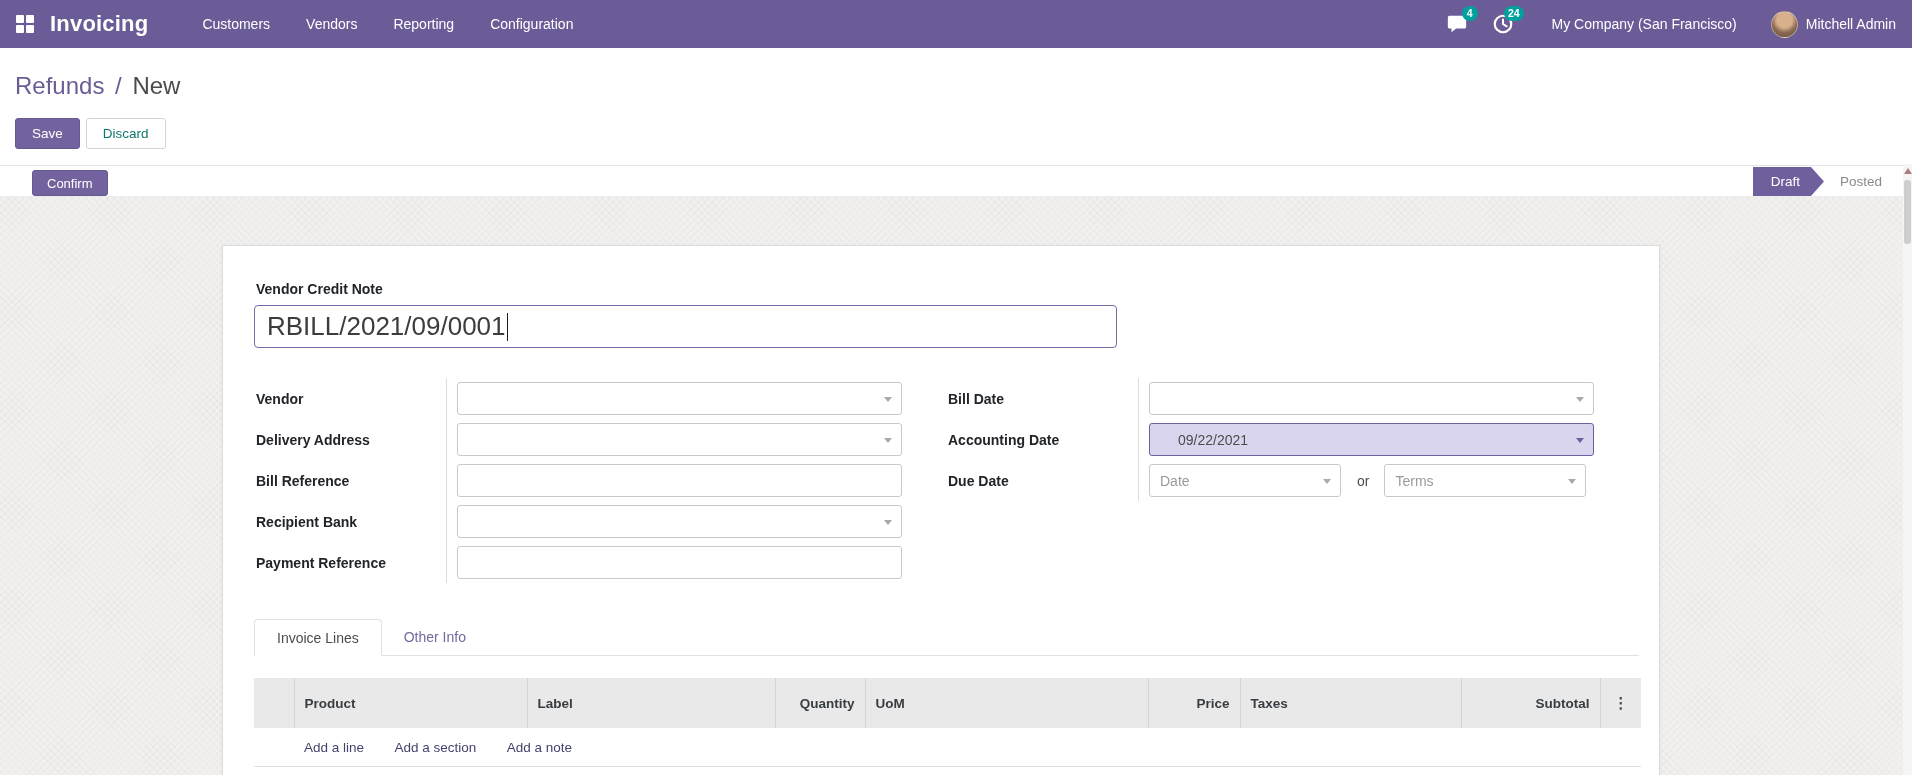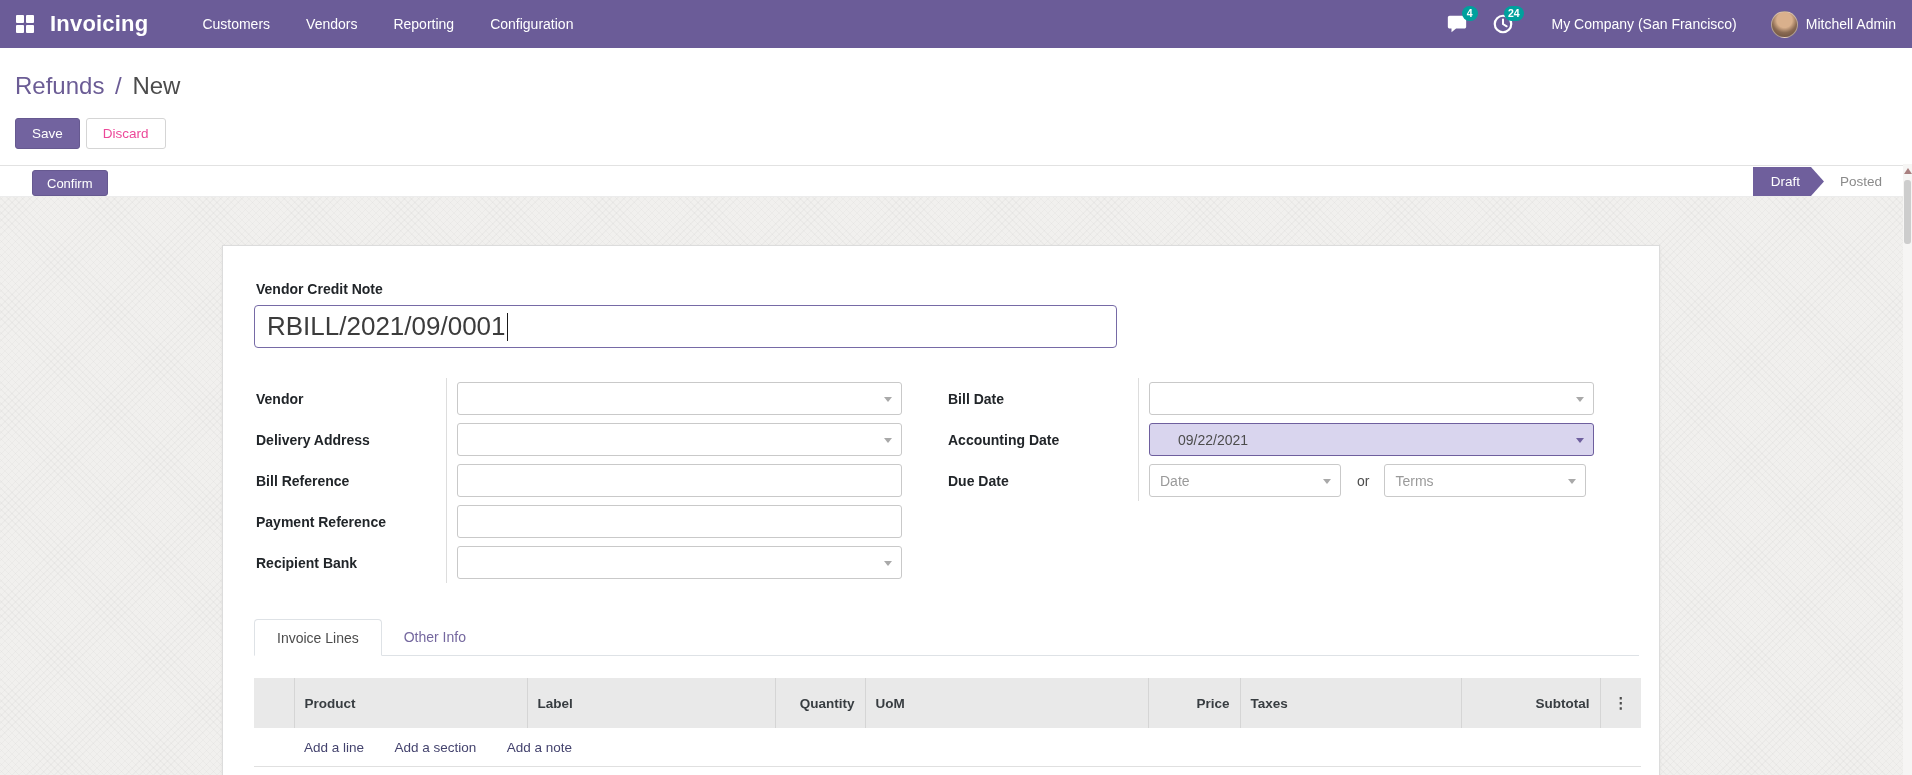--- a/index.html
+++ b/index.html
@@ -35,21 +35,21 @@
 
   
   .control-panel { background:#fff; padding:24px 0 16px 15px; border-bottom:1px solid #e2e2e2; }
   .breadcrumb { font-size:24px; margin-bottom:18px; }
   .breadcrumb .parent { color:#6b5c95; cursor:pointer; }
   .breadcrumb .sep { color:#6b5c95; margin:0 4px; }
   .breadcrumb .current { color:#4c4c4c; }
   .cp-buttons { display:flex; gap:6px; }
   .btn { font-size:13.5px; height:31px; padding:0 16px; border-radius:3px; cursor:pointer; display:inline-flex; align-items:center; }
   .btn-primary { background:#72639f; border:1px solid #665990; color:#fff; }
-  .btn-secondary { background:#fff; border:1px solid #d5d5d5; color:#ec4899; }
+  .btn-secondary { background:#fff; border:1px solid #d5d5d5; color:#0f766e; }
 
   
   .statusbar { height:31px; background:#fff; display:flex; align-items:flex-end; padding:0 30px 0 32px; border-bottom:1px solid #ececec; }
   .btn-confirm { height:26px; padding:0 14px; font-size:13px; }
   .status-steps { margin-left:auto; display:flex; align-items:center; }
   .step-active {
     background:#6f5f9c; color:#fff; font-size:13.5px; height:29px; line-height:29px;
     padding:0 24px 0 18px; cursor:pointer;
     clip-path: polygon(0 0, calc(100% - 13px) 0, 100% 50%, calc(100% - 13px) 100%, 0 100%);
   }
@@ -221,33 +221,33 @@
         </div>
         <div class="frow">
           <div class="flabel">Bill Reference</div>
           <div class="fcell">
               <div class="fbox textonly">
             <span></span>
           </div>
             </div>
         </div>
         <div class="frow">
+          <div class="flabel">Recipient Bank</div>
+          <div class="fcell">
+              <div class="fbox">
+            <span></span>
+            <span class="caret"></span>
+          </div>
+            </div>
+        </div>
+        <div class="frow">
           <div class="flabel">Payment Reference</div>
           <div class="fcell">
               <div class="fbox textonly">
             <span></span>
-          </div>
-            </div>
-        </div>
-        <div class="frow">
-          <div class="flabel">Recipient Bank</div>
-          <div class="fcell">
-              <div class="fbox">
-            <span></span>
-            <span class="caret"></span>
           </div>
             </div>
         </div>
       </div>
 
       <div class="col col-right">
         <div class="frow">
           <div class="flabel">Bill Date</div>
           <div class="fcell">
               <div class="fbox">

